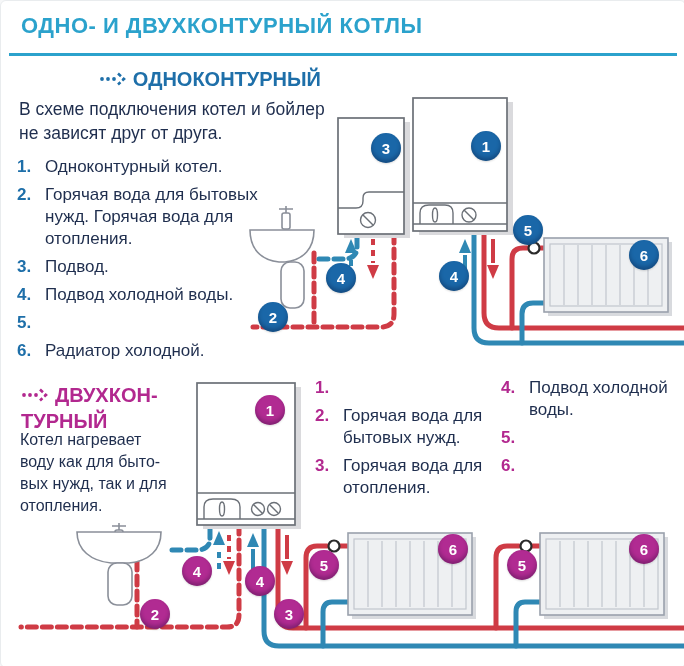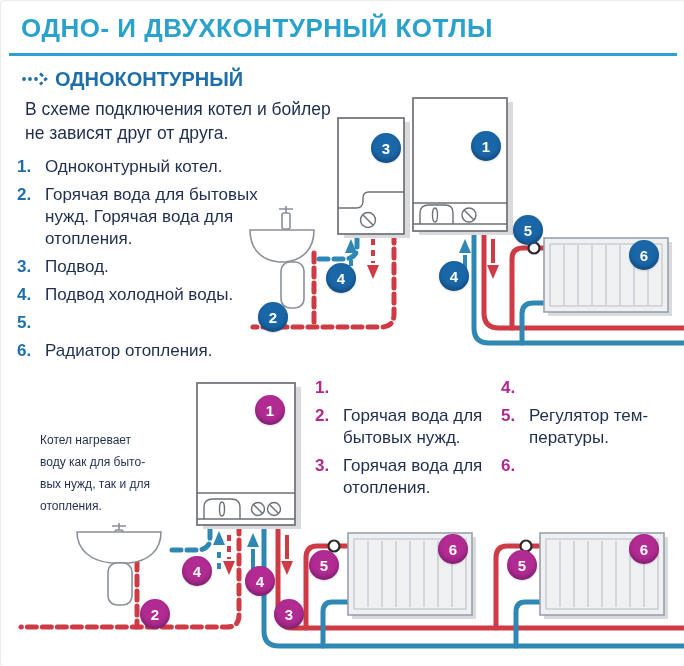--- a/index.html
+++ b/index.html
@@ -3,31 +3,31 @@
 <meta charset="utf-8">
 <style>
   html,body{margin:0;padding:0;background:#f6f7f8;}
   .canvas{
     position:relative;width:684px;height:666px;margin:0 auto;
     background:#fff;border:1px solid #e9ecee;border-radius:6px;overflow:hidden;
     font-family:"Liberation Sans","DejaVu Sans",sans-serif;
     color:var(--text-navy,#1f2e4e);
   }
   .title{
-    position:absolute;left:20px;top:12px;font-size:26px;font-weight:bold;
+    position:absolute;left:20px;top:12px;font-size:22px;font-weight:bold;
     letter-spacing:.5px;color:var(--title-teal,#2ba2cc);white-space:nowrap;
   }
   .title-rule{position:absolute;left:8px;top:52px;width:668px;height:3px;background:var(--title-teal,#2ba2cc);}
   .sec-head{position:absolute;font-size:20px;font-weight:bold;line-height:24px;}
-  .sec1-head{left:20px;top:66px;color:var(--heading-blue,#1e6fa9);width:300px;}
+  .sec1-head{left:20px;top:66px;color:var(--heading-blue,#1e6fa9);width:300px;text-align:right;}
   .sec2-head{left:20px;top:382px;color:var(--heading-magenta,#b2288f);width:170px;}
   .pre{white-space:pre-line;}
-  .desc{position:absolute;font-size:17.5px;line-height:24px;font-weight:500;margin-left:6px;}
+  .desc{position:absolute;font-size:17.5px;line-height:24px;font-weight:500;}
   .sec1-desc{left:18px;top:96px;width:330px;}
-  .sec2-desc{left:33px;top:428px;width:180px;font-size:12px;line-height:22px;}
+  .sec2-desc{left:19px;top:428px;width:180px;font-size:16px;line-height:22px;}
   .list{position:absolute;display:flex;flex-direction:column;}
   .top-list{left:12px;top:155px;width:310px;}
   .bot-list-a{left:310px;top:376px;width:185px;}
   .bot-list-b{left:496px;top:376px;width:185px;}
   .li{display:flex;margin-bottom:6px;font-size:17px;line-height:22px;}
   .li .num{flex:0 0 28px;font-weight:bold;text-align:left;padding-left:4px;}
   .blue-num .num{color:var(--heading-blue,#1e6fa9);}
   .mag-num .num{color:var(--heading-magenta,#b2288f);}
   .li .txt{flex:1;}
   .arrow-icon{display:inline-block;vertical-align:middle;margin-right:6px;position:relative;top:-2px;}
@@ -95,24 +95,35 @@
       </div>
     <div class="li blue-num">
         <span class="num">4.</span>
         <span class="txt pre">Подвод холодной воды.</span>
       </div>
     <div class="li blue-num">
         <span class="num">5.</span>
       </div>
     <div class="li blue-num">
         <span class="num">6.</span>
-        <span class="txt pre">Радиатор отопления.</span>
-      </div>
-  </div>
-
+        <span class="txt pre">Радиатор холодной.</span>
+      </div>
+  </div>
+
+  <div class="sec-head sec2-head">
+    <span class="arrow-icon">
+      <svg width="28" height="15" viewBox="0 0 28 15">
+        <circle cx="3" cy="8" r="1.9" fill="currentColor"></circle>
+        <circle cx="9" cy="8" r="1.9" fill="currentColor"></circle>
+        <circle cx="15" cy="8" r="1.9" fill="currentColor"></circle>
+        <path d="M19,2.5 L25,8 L19,13.5" fill="none" stroke="currentColor" stroke-width="2.6" stroke-dasharray="4 2.5"></path>
+      </svg>
+    </span><span class="pre">ДВУХКОН-
+ТУРНЫЙ</span>
+  </div>
   <div class="desc sec2-desc pre">Котел нагревает
 воду как для быто-
 вых нужд, так и для
 отопления.</div>
 
   <div class="list bot-list-a">
     <div class="li mag-num">
         <span class="num">1.</span>
       </div>
     <div class="li mag-num">
@@ -122,25 +133,25 @@
       </div>
     <div class="li mag-num">
         <span class="num">3.</span>
         <span class="txt pre">Горячая вода для
 отопления.</span>
       </div>
   </div>
   <div class="list bot-list-b">
     <div class="li mag-num">
         <span class="num">4.</span>
+        <span class="txt pre">Подвод холодной
+воды.</span>
       </div>
     <div class="li mag-num">
         <span class="num">5.</span>
-        <span class="txt pre">Регулятор тем-
-пературы.</span>
       </div>
     <div class="li mag-num">
         <span class="num">6.</span>
       </div>
   </div>
 
   <svg class="diagram-svg" viewBox="0 0 684 666">
 
     <g>
       <path class="pipe dash p-red" d="M393,233 V313 Q393,326 380,326 H252"></path>

